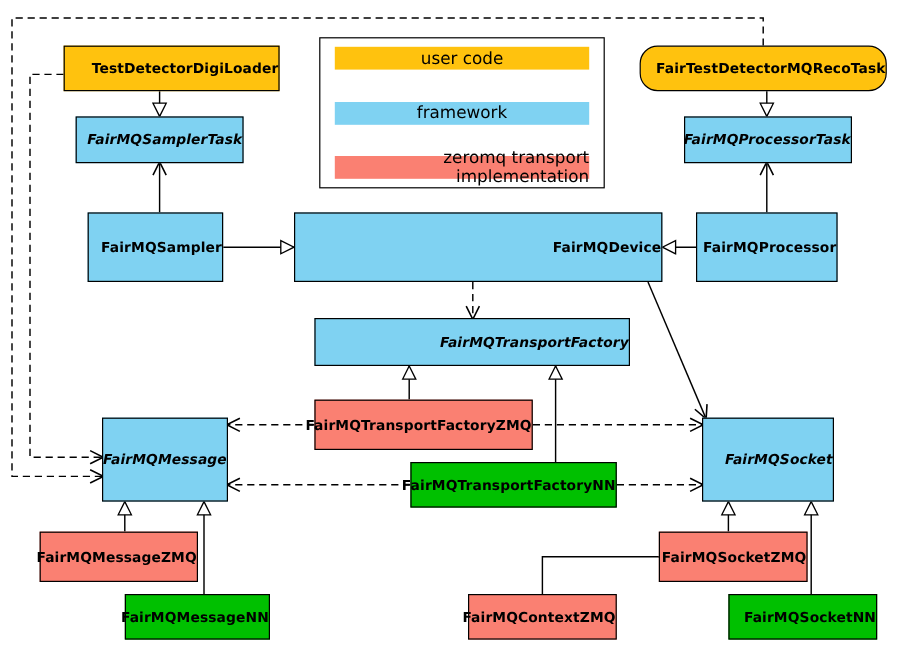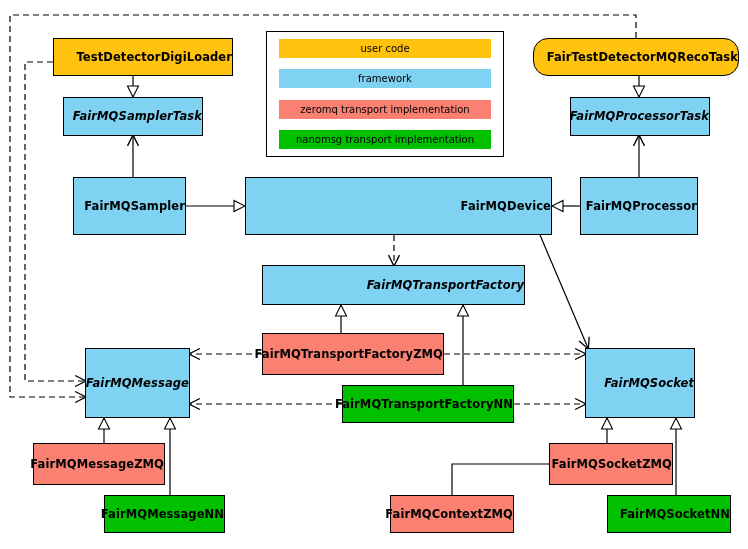--- a/index.html
+++ b/index.html
@@ -53,21 +53,21 @@
     display: flex;
     flex-direction: column;
     justify-content: space-between;
   }
   .legend-row {
     box-sizing: border-box;
     height: 19px;
     display: flex;
     align-items: center;
     justify-content: center;
-    font-size: 10px;
+    font-size: 14px;
     font-weight: normal;
     color: #000000;
   }
   .legend-row + .legend-row {
     margin-top: 8px;
     text-align: right;
   }
 </style>
 </head>
 <body>
@@ -179,23 +179,20 @@
   <div class="legend-box" style="left:266px; top:31px; width:238px; height:126px;">
     <div class="legend-row" style="background: rgb(255, 194, 14);">
       <span>user code</span>
     </div>
     <div class="legend-row" style="background: rgb(127, 210, 242);">
       <span>framework</span>
     </div>
     <div class="legend-row" style="background: rgb(250, 128, 114);">
       <span>zeromq transport implementation</span>
     </div>
-    <div class="legend-row" style="background: rgb(0, 192, 0);">
-      <span>nanomsg transport implementation</span>
-    </div>
   </div>
 
   <div id="nodes-layer">
       <div class="node" style="left: 53px; top: 38px; width: 180px; height: 38px; background: rgb(255, 194, 14);">
         <span>TestDetectorDigiLoader</span>
       </div>
       <div class="node abstract" style="left: 63px; top: 97px; width: 140px; height: 39px; background: rgb(127, 210, 242);">
         <span>FairMQSamplerTask</span>
       </div>
       <div class="node" style="left: 73px; top: 177px; width: 113px; height: 58px; background: rgb(127, 210, 242);">

